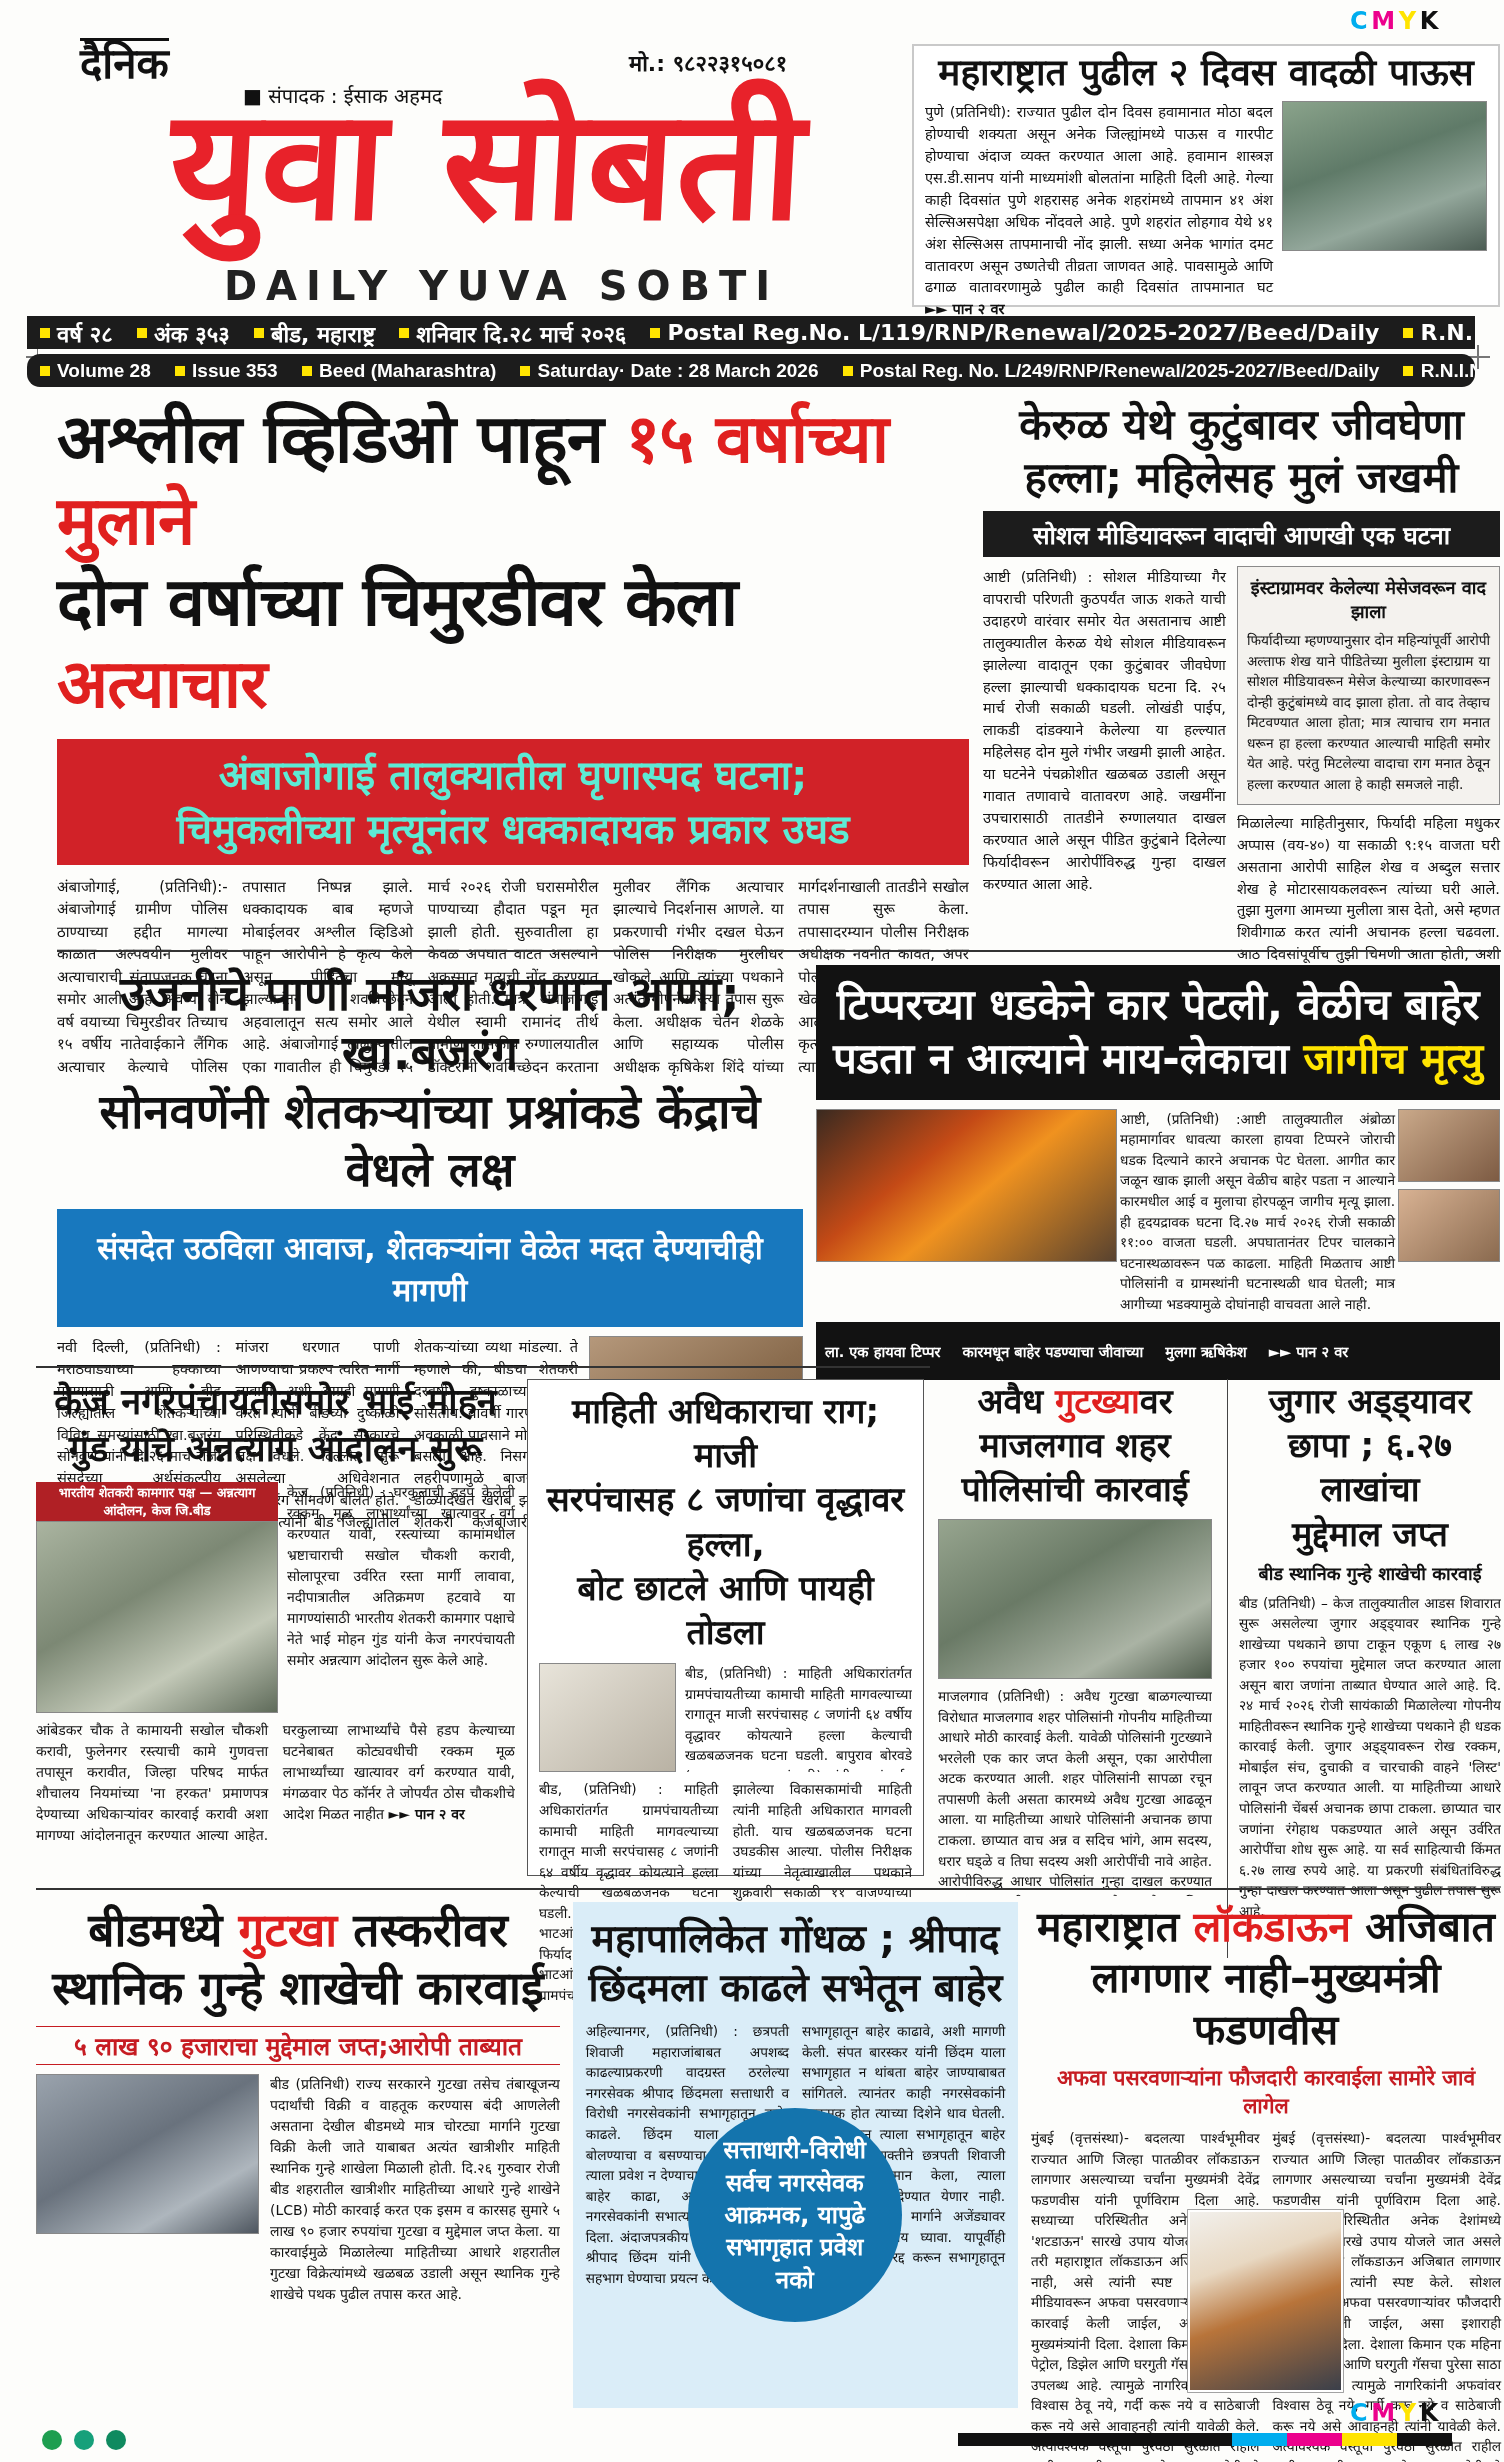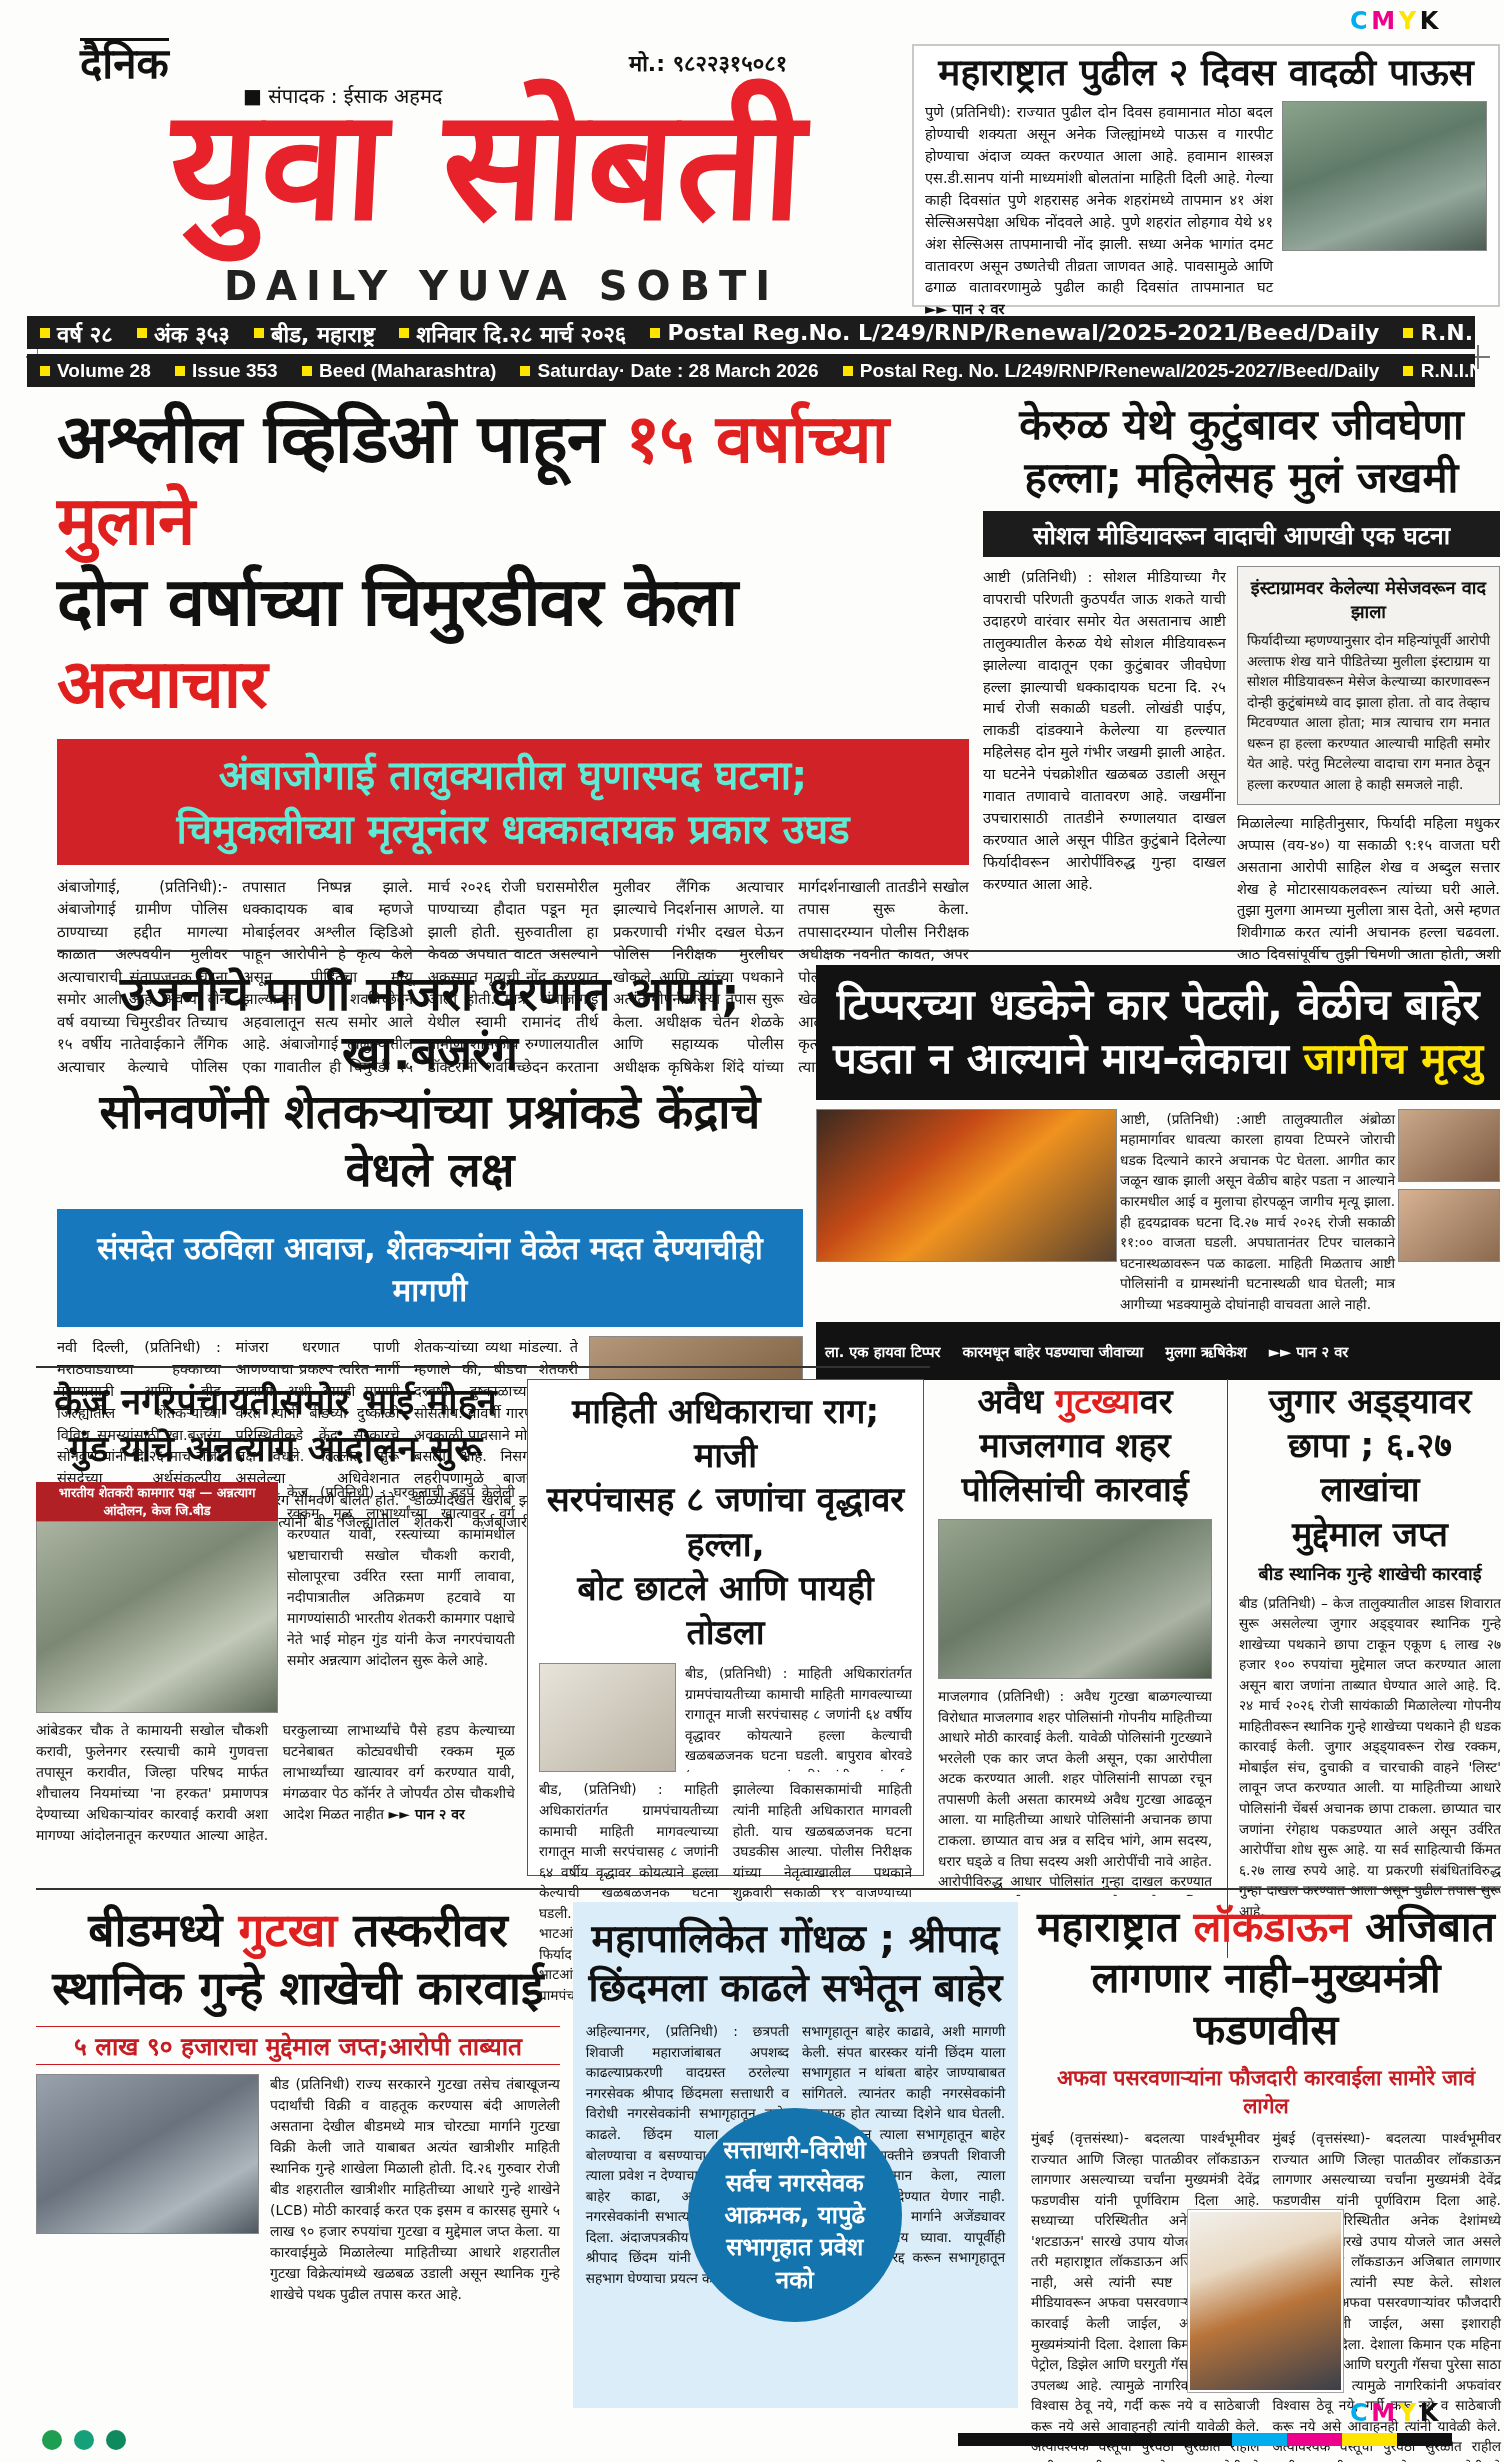--- a/index.html
+++ b/index.html
@@ -93,28 +93,28 @@
     <span class="it">
       <span class="sq"></span>
       <span>बीड, महाराष्ट्र</span>
     </span>
     <span class="it">
       <span class="sq"></span>
       <span>शनिवार दि.२८ मार्च २०२६</span>
     </span>
     <span class="it">
       <span class="sq"></span>
-      <span>Postal Reg.No. L/249/RNP/Renewal/2025-2021/Beed/Daily</span>
+      <span>Postal Reg.No. L/119/RNP/Renewal/2025-2027/Beed/Daily</span>
     </span>
     <span class="it">
       <span class="sq"></span>
       <span>R.N.I.NO.70453/97</span>
     </span>
   </div>
-<div class="abs infobar bar-en" style="top:354px;">
+<div class="abs infobar bar-en" style="top:354px;border-radius:13px;">
     <span class="it">
       <span class="sq"></span>
       <span>Volume 28</span>
     </span>
     <span class="it">
       <span class="sq"></span>
       <span>Issue 353</span>
     </span>
     <span class="it">
       <span class="sq"></span>

